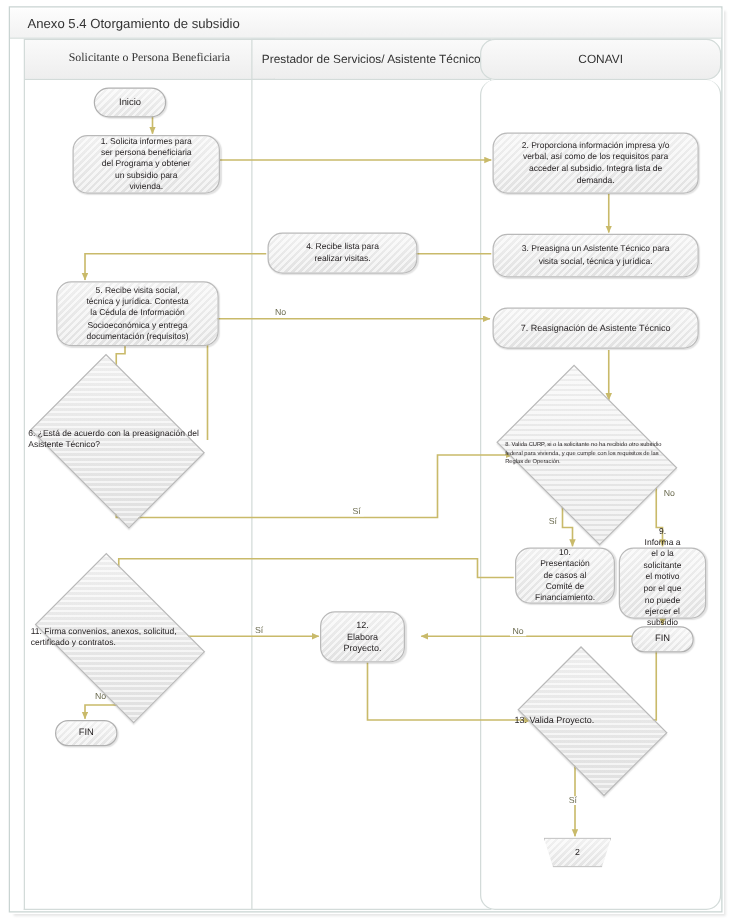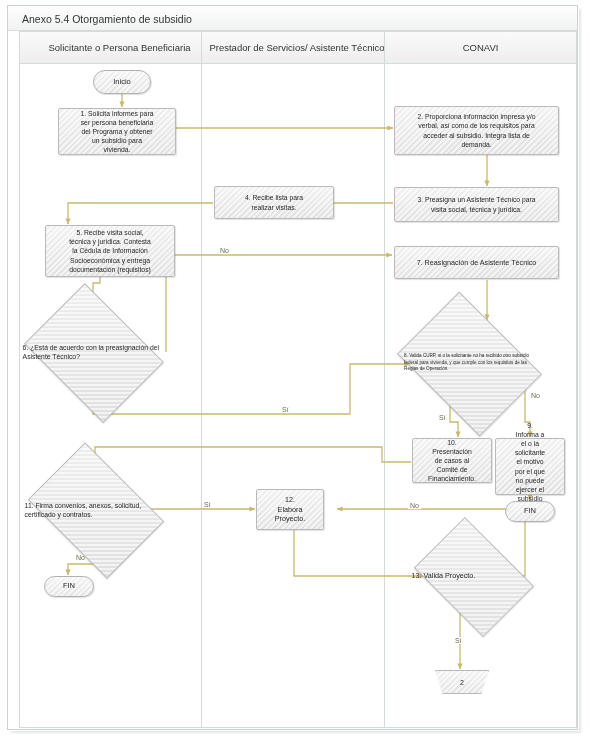--- a/index.html
+++ b/index.html
@@ -20,32 +20,32 @@
   
   #lanes{position:absolute;left:19px;top:31px;width:558px;height:697px;box-sizing:border-box;}
   .lane-head{position:absolute;top:0;height:33px;box-sizing:border-box;
       background:linear-gradient(#fafafa,#eeeeee);
       border:1px solid #d3dbd9;
       display:flex;align-items:center;justify-content:center;text-align:center;
       font-size:9.5px;color:#333;line-height:1.25;padding:0 4px;}
   .lane-body{position:absolute;top:33px;height:664px;box-sizing:border-box;
       background:#ffffff;border:1px solid #d3dbd9;border-top:none;}
 
-  .c1{left:0;width:201px;}
+  .c1{left:0;width:201px;font-family:Liberation Serif, serif;}
   .c2{left:182px;width:192px;}
-  .c3{left:365px;width:193px;}
+  .c3{left:365px;width:193px;border-radius:12px;}
 
   
   .shape{position:absolute;box-sizing:border-box;display:flex;align-items:center;
          justify-content:center;text-align:center;font-size:6.8px;line-height:1.35;
          color:#231f20;z-index:5;}
   .proc{background:
            repeating-linear-gradient(135deg,rgba(255,255,255,.55) 0 2px,rgba(0,0,0,.018) 2px 4px),
            linear-gradient(#f5f5f5,#e6e6e6);
-         border:1px solid #b9b9b9;border-radius:2px;
+         border:1px solid #b9b9b9;border-radius:12px;
          box-shadow:1px 1px 1px rgba(0,0,0,.12);padding:2px 20px;}
   .term{background:
            repeating-linear-gradient(135deg,rgba(255,255,255,.55) 0 2px,rgba(0,0,0,.018) 2px 4px),
            linear-gradient(#f7f7f7,#e9e9e9);
          border:1px solid #b0b0b0;border-radius:999px;
          box-shadow:1px 1px 1px rgba(0,0,0,.12);}
   .dec-wrap{position:absolute;z-index:5;}
   .dec-wrap .dia{position:absolute;left:0;top:0;width:100%;height:100%;
          background:
            repeating-linear-gradient(135deg,rgba(255,255,255,.55) 0 2px,rgba(0,0,0,.02) 2px 4px),
@@ -141,21 +141,21 @@
 
 <div class="wlabel" style="left:218px;top:247px;">No</div>
 <div class="wlabel" style="left:280px;top:406px;">Sí</div>
 <div class="wlabel" style="left:437px;top:414px;">Sí</div>
 <div class="wlabel" style="left:529px;top:392px;">No</div>
 <div class="wlabel" style="left:202px;top:501px;">Sí</div>
 <div class="wlabel" style="left:74px;top:554px;">No</div>
 <div class="wlabel" style="left:408px;top:502px;">No</div>
 <div class="wlabel" style="left:453px;top:637px;">Sí</div>
 
-<div class="shape term" style="left:93px;top:70px;width:58px;height:24px;font-size:7.5px;">
+<div class="shape term" style="left:75px;top:70px;width:58px;height:24px;font-size:7.5px;">
   <span>Inicio</span>
 </div>
 
 <div class="shape proc" style="left:58px;top:108px;width:118px;height:47px;">
   <span>1. Solicita informes para ser persona beneficiaria del Programa y obtener un subsidio para vivienda.</span>
 </div>
 
 <div class="shape proc" style="left:45px;top:225px;width:130px;height:52px;">
   <span>5. Recibe visita social, técnica y jurídica. Contesta la Cédula de Información Socioeconómica y entrega documentación (requisitos)</span>
 </div>

